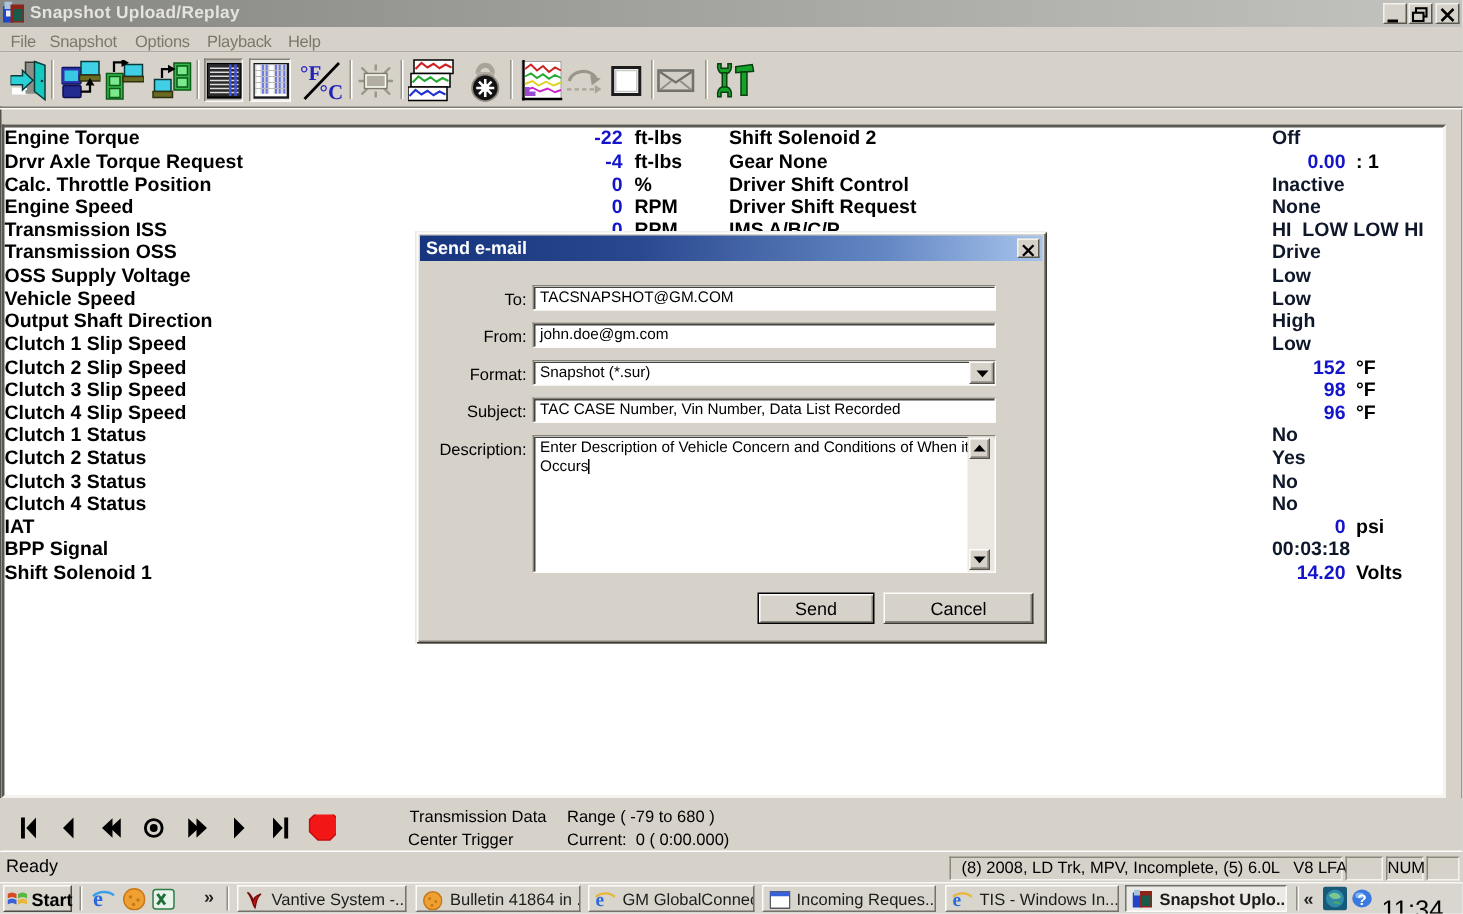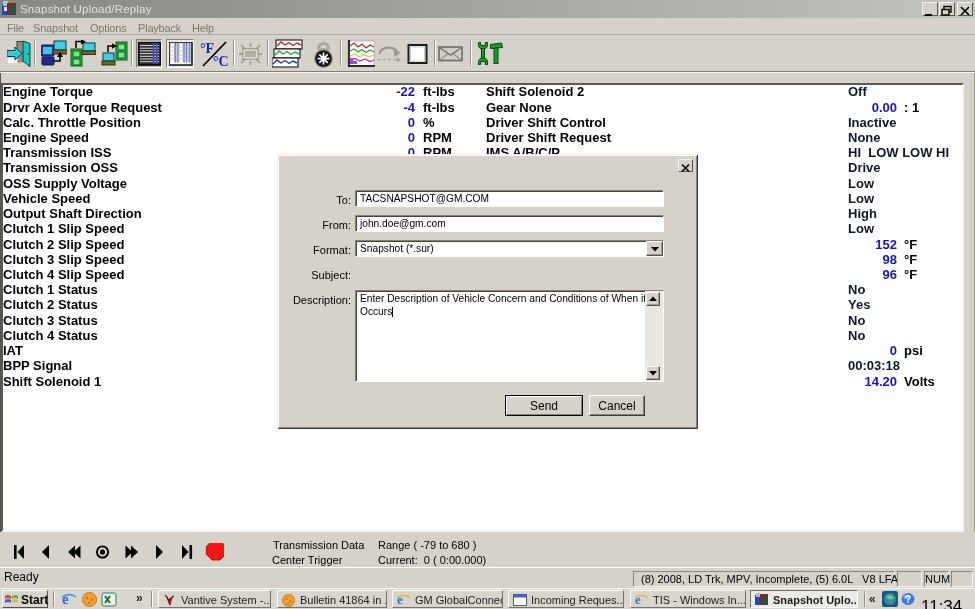--- a/index.html
+++ b/index.html
@@ -1,19 +1,19 @@
 <!DOCTYPE html>
 <html><head><meta charset="utf-8"><style>
 *{margin:0;padding:0;box-sizing:border-box}
 html,body{width:975px;height:609px;overflow:hidden}
 body{font-family:"Liberation Sans",sans-serif;position:relative;background:#d6d2ca}
 .abs{position:absolute}
 
 #titlebar{left:0;top:0;width:975px;height:18px;background:linear-gradient(to right,#868682,#c3c3c0)}
-#titletext{left:20px;top:2.5px;font-size:11.5px;font-weight:normal;color:#e4e3dd;letter-spacing:.2px}
+#titletext{left:20px;top:2.5px;font-size:11.5px;font-weight:bold;color:#e4e3dd;letter-spacing:.2px}
 .wbtn{top:2px;width:16px;height:14px;background:#d6d2ca;border:1px solid;border-color:#f2f1ec #58584f #58584f #f2f1ec}
 
 #menubar{left:0;top:18px;width:975px;height:17px;background:#d6d2ca}
 .mi{position:absolute;top:3.5px;font-size:11px;letter-spacing:-0.2px;color:#7c786c}
 
 #toolbar{left:0;top:35px;width:975px;height:36px;background:#d6d2ca}
 #toolbar svg{position:absolute}
 .tsep{position:absolute;top:5px;width:2px;height:26px;border-left:1px solid #9a968c;border-right:1px solid #fff}
 .tgbtn{position:absolute;top:4px;height:29px;border:1px solid;border-color:#84817a #fbfaf7 #fbfaf7 #84817a}
 
@@ -448,45 +448,47 @@
   </svg>
   <svg class="abs" style="left:901px;top:3px" width="16" height="15">
     <ellipse cx="7" cy="7" rx="6.5" ry="6" fill="#3a7ae0"></ellipse>
     <ellipse cx="5.5" cy="5" rx="3" ry="2" fill="#88b4f0"></ellipse>
     <text x="4" y="11" font-size="10" font-weight="bold" fill="#fff">?</text>
   </svg>
   <div class="abs" style="left:921px;top:8px;font-size:17px;color:#000">11:34 AM</div>
 </div>
 
 <div class="abs" id="dialog">
+  <div class="abs" id="dtitle">Send e-mail</div>
   <div class="abs" style="left:401px;top:5px;width:15px;height:13px;background:#d6d2ca;border:1px solid;border-color:#f2f1ec #58584f #58584f #f2f1ec">
     <svg width="13" height="11">
         <path d="M3 1.5 L10 8.5 M10 1.5 L3 8.5" stroke="#000" stroke-width="1.6"></path>
       </svg>
   </div>
   <div class="dlabel" style="top:40px">To:</div>
   <div class="dinput" style="top:36px;height:17px;line-height:15px">TACSNAPSHOT@GM.COM</div>
   <div class="dlabel" style="top:65px">From:</div>
   <div class="dinput" style="top:61px;height:17px;line-height:15px">john.doe@gm.com</div>
   <div class="dlabel" style="top:90px">Format:</div>
   <div class="dinput" style="top:86px;height:17px;line-height:15px">Snapshot (*.sur)</div>
   <div class="abs" style="left:369px;top:87px;width:17px;height:15px;background:#d6d2ca;border:1px solid;border-color:#fdfcfa #56544e #56544e #fdfcfa;box-shadow:inset -1px -1px 0 #a09d94">
     <svg style="display:block" width="15" height="13">
         <polygon points="4,5 12,5 8,9.5" fill="#000"></polygon>
       </svg>
   </div>
   <div class="dlabel" style="top:115px">Subject:</div>
+  <div class="dinput" style="top:111px;height:17px;line-height:15px">TAC CASE Number, Vin Number, Data List Recorded</div>
   <div class="dlabel" style="top:140px">Description:</div>
   <div class="dinput" style="top:136px;height:92px;line-height:13px;padding-top:1px">Enter Description of Vehicle Concern and Conditions of When it<br>Occurs<span style="display:inline-block;border-left:1px solid #000;height:10px;vertical-align:-2px"></span></div>
   <div class="abs" style="left:368px;top:137px;width:18px;height:90px;background:#eae7e0"></div>
   <div class="sbtn" style="left:369px;top:138px">
       <svg style="display:block" width="12" height="12">
         <polygon points="6,3.5 10,8 2,8" fill="#000"></polygon>
       </svg>
     </div>
   <div class="sbtn" style="left:369px;top:212px">
       <svg style="display:block" width="12" height="12">
         <polygon points="2,4 10,4 6,8.5" fill="#000"></polygon>
       </svg>
     </div>
   <div class="dbtn" style="left:228px;width:78px;border:1px solid #000;box-shadow:inset 1px 1px 0 #fdfcfa,inset -1px -1px 0 #86837a">Send</div>
-  <div class="dbtn" style="left:312px;width:56px;border:1px solid;border-color:#fdfcfa #3c3a36 #3c3a36 #fdfcfa;box-shadow:inset -1px -1px 0 #86837a">Cancel</div>
+  <div class="dbtn" style="left:312px;width:100px;border:1px solid;border-color:#fdfcfa #3c3a36 #3c3a36 #fdfcfa;box-shadow:inset -1px -1px 0 #86837a">Cancel</div>
 </div>
 
 </body></html>

